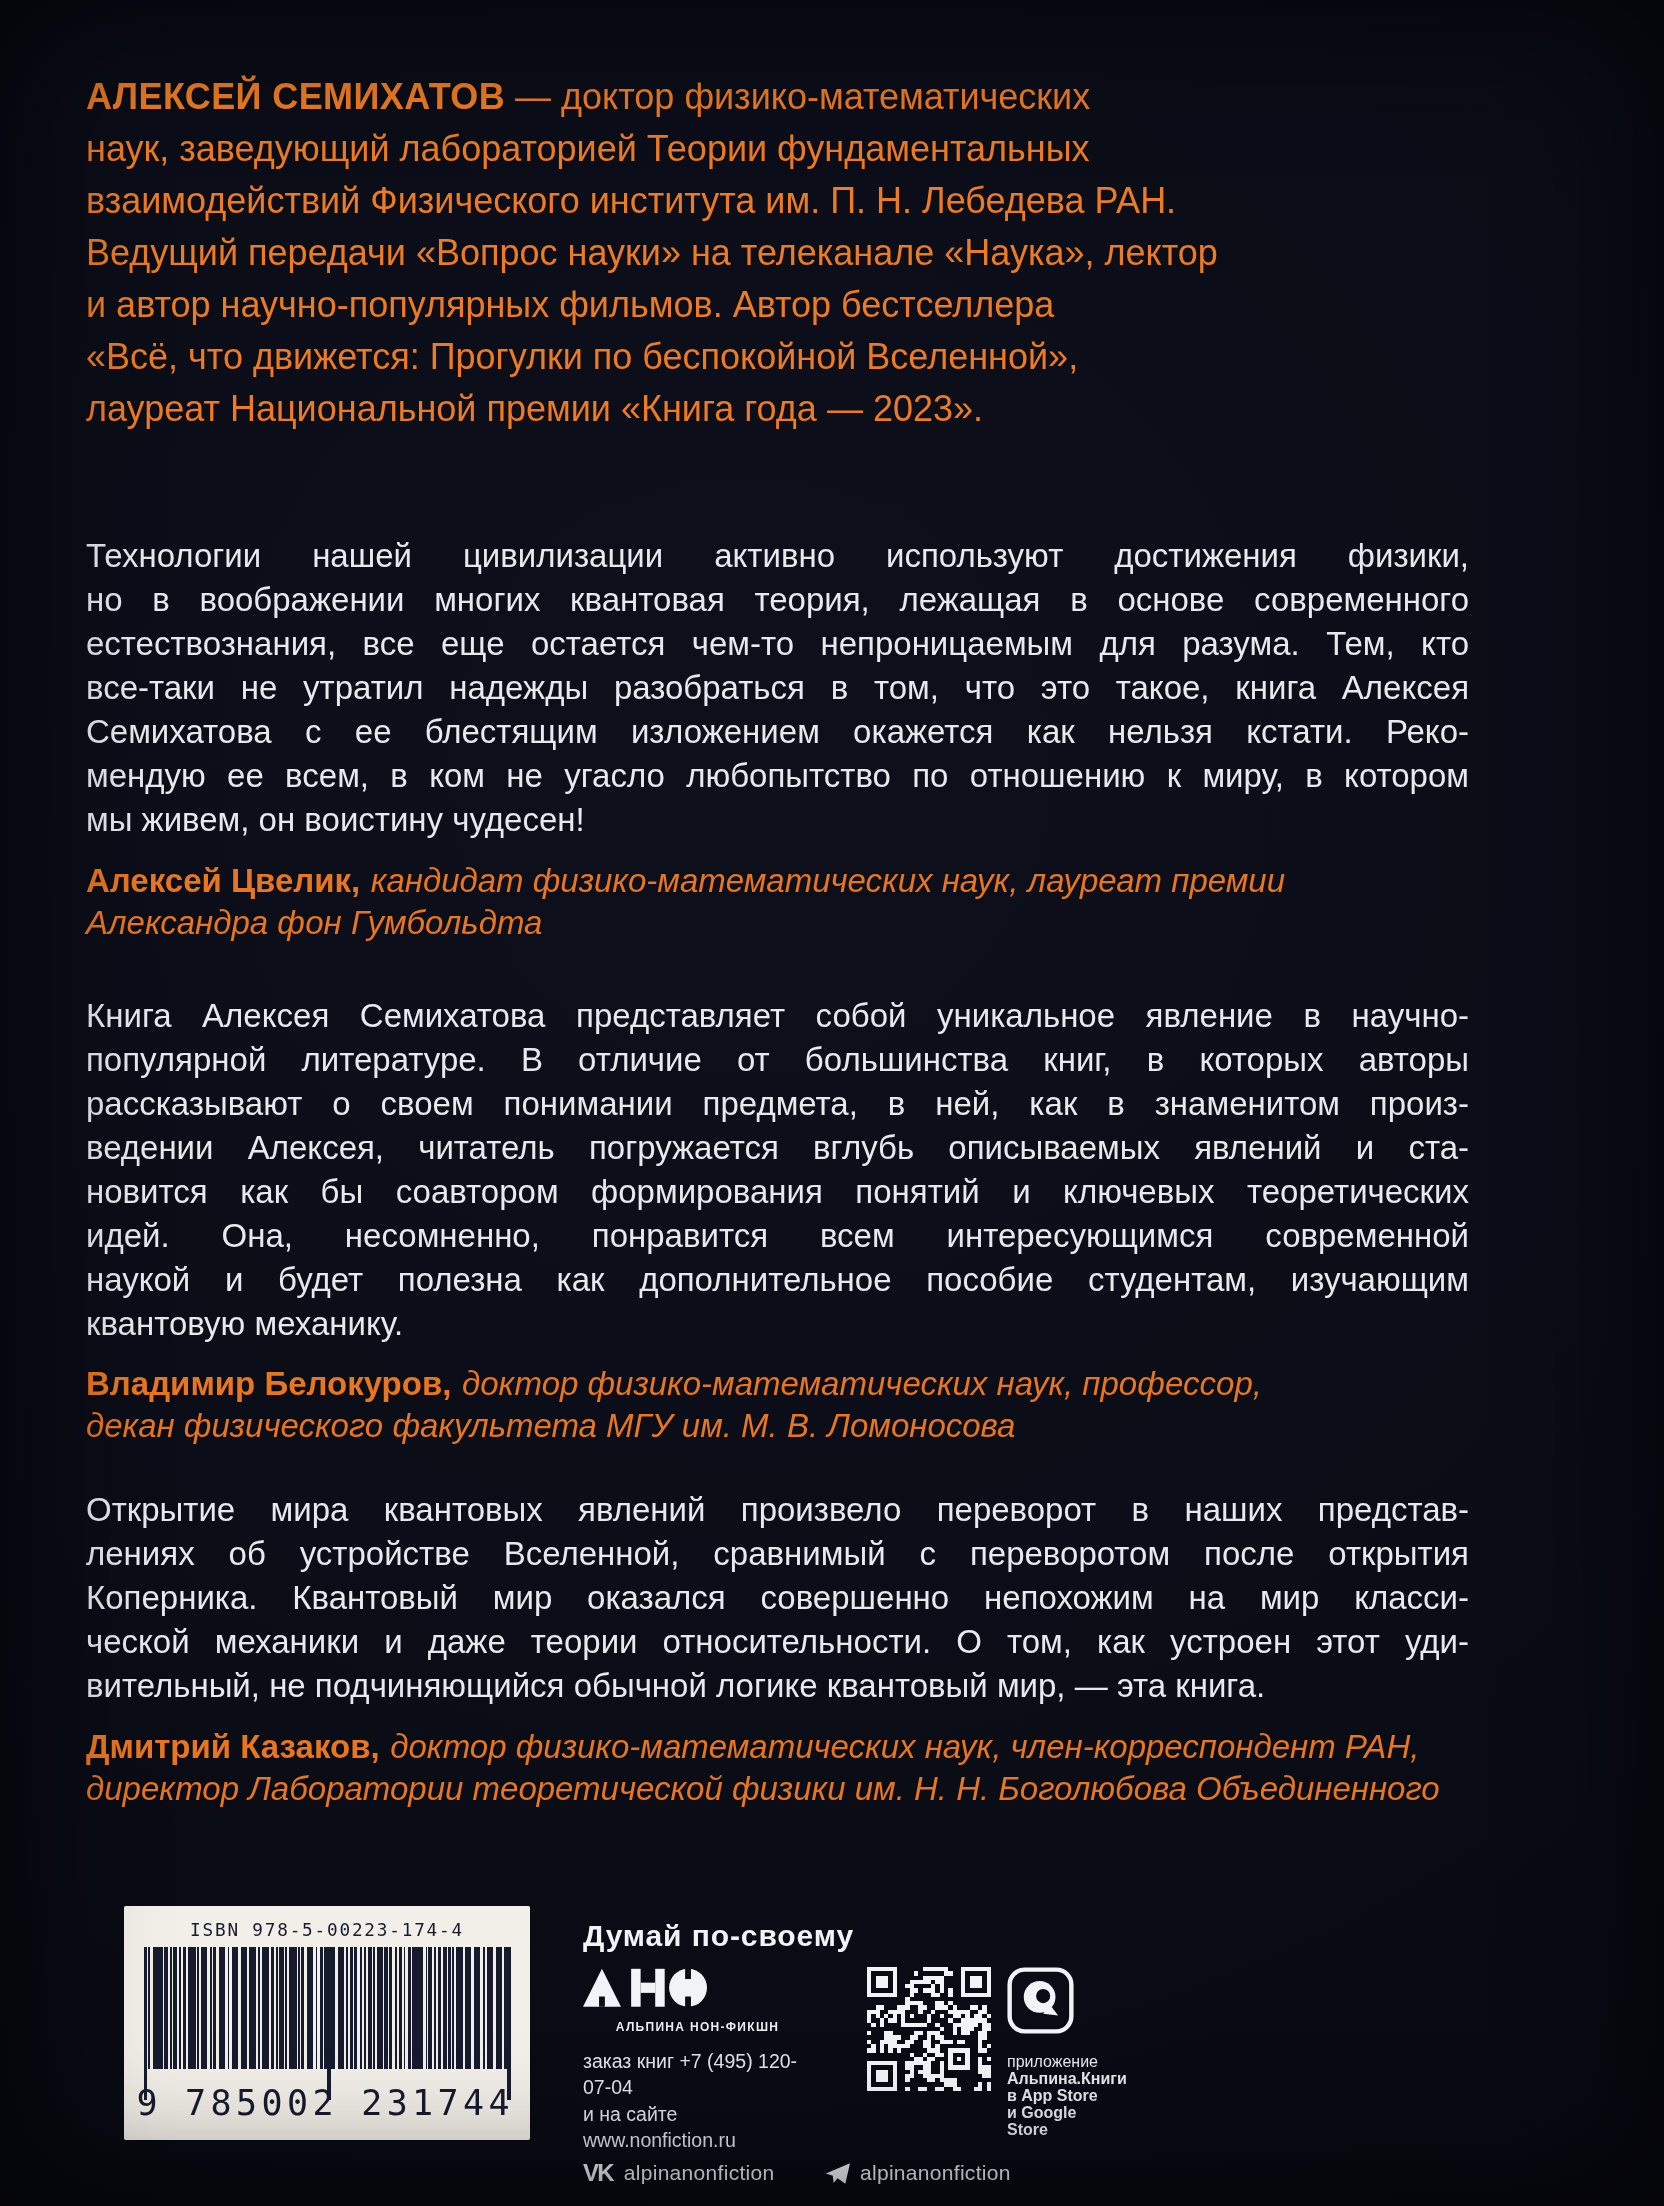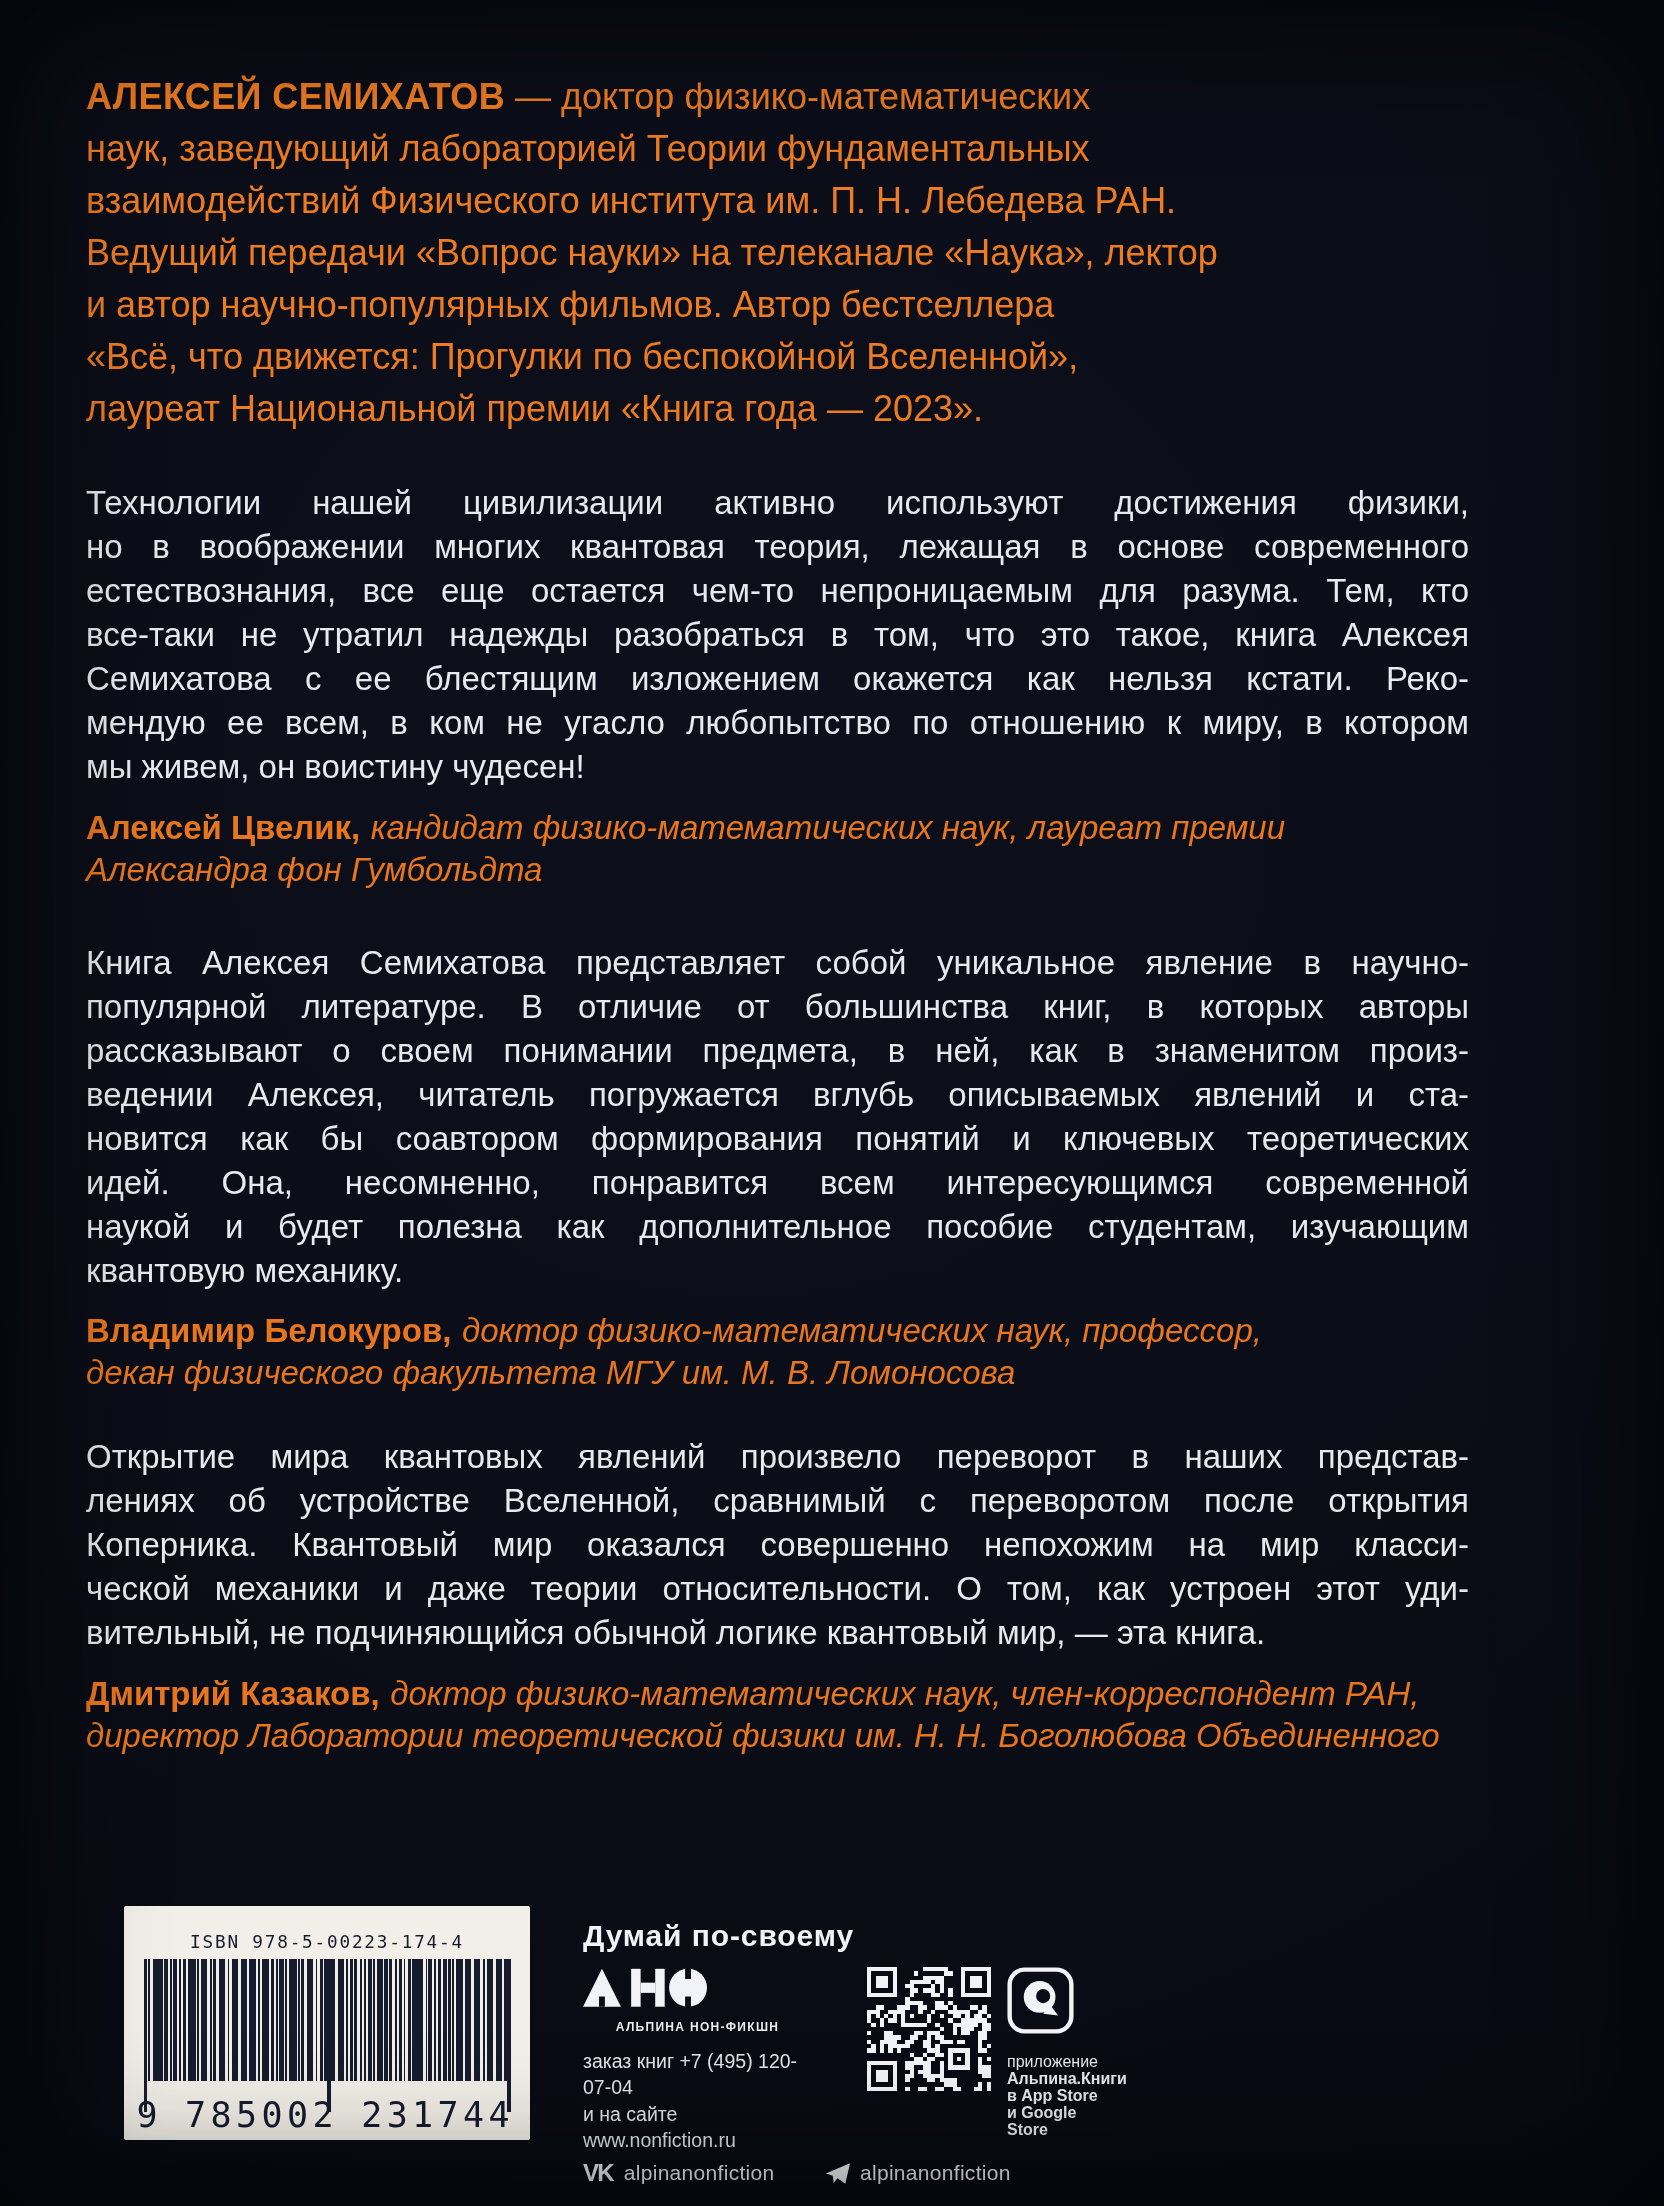--- a/index.html
+++ b/index.html
@@ -12,32 +12,32 @@
 
   
   .author-intro{padding-top:71px;font-size:36px;line-height:52px;color:#ec7b22;}
   .author-intro .iline{white-space:nowrap;}
   .author-intro .name{font-weight:bold;letter-spacing:0.4px;}
 
   
   .review{font-size:33px;line-height:44px;color:#e7e9ee;}
   .jl{text-align:justify;text-align-last:justify;}
   .jl.last{text-align-last:left;}
-  .r1{margin-top:46px;} .r2{margin-top:50px;} .r3{margin-top:41px;}
+  .r1{margin-top:99px;} .r2{margin-top:50px;} .r3{margin-top:41px;}
 
   
   .attr{color:#e8761e;font-size:33px;line-height:42px;font-style:italic;}
   .attr .name{font-style:normal;font-weight:bold;margin-right:10.6px;}
   .a1,.a2,.a3{margin-top:17.7px;}
 
   
   .footer{position:absolute;left:124px;top:1906px;display:flex;align-items:flex-start;}
   .barcode-box{width:406px;height:234px;background:#f2efe8;color:#161b2e;border-radius:1.8px;
                box-sizing:border-box;position:relative;}
-  .isbn-line{padding-top:26px;text-align:center;font-family:"DejaVu Sans Mono",monospace;
+  .isbn-line{padding-top:14px;text-align:center;font-family:"DejaVu Sans Mono",monospace;
              font-size:17.7px;letter-spacing:1.8px;}
   .bars{position:relative;height:122px;margin:7px 19.5px 0 19.5px;
         background:
           repeating-linear-gradient(90deg,#161b2e 0 1.8px,transparent 1.8px 4.4px),
           repeating-linear-gradient(90deg,#161b2e 0 2.7px,transparent 2.7px 9.8px),
           repeating-linear-gradient(90deg,#161b2e 0 3.5px,transparent 3.5px 15px);}
   .guard{position:absolute;top:0;width:3.5px;height:153px;background:#161b2e;}
   .gl{left:0;} .gm{left:50%;} .gr{right:0;}
   .digits{display:flex;justify-content:space-between;padding:14px 16px 0 12.4px;
           font-family:"DejaVu Sans Mono",monospace;font-size:35px;letter-spacing:4.4px;}

